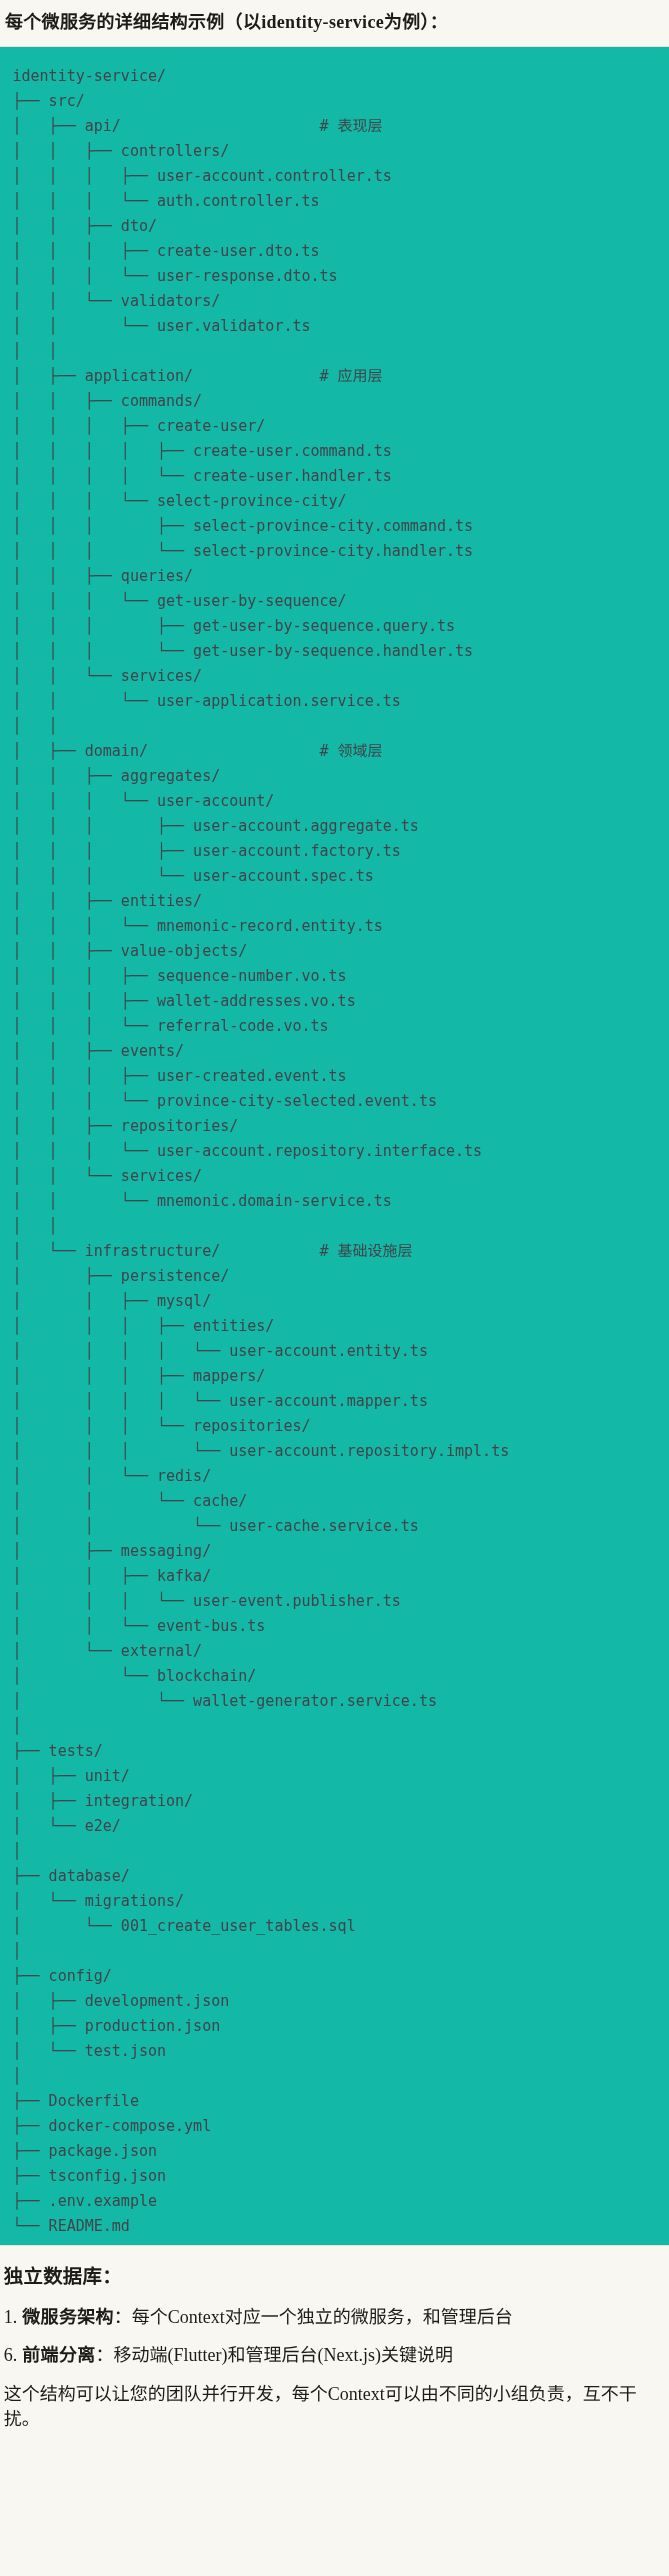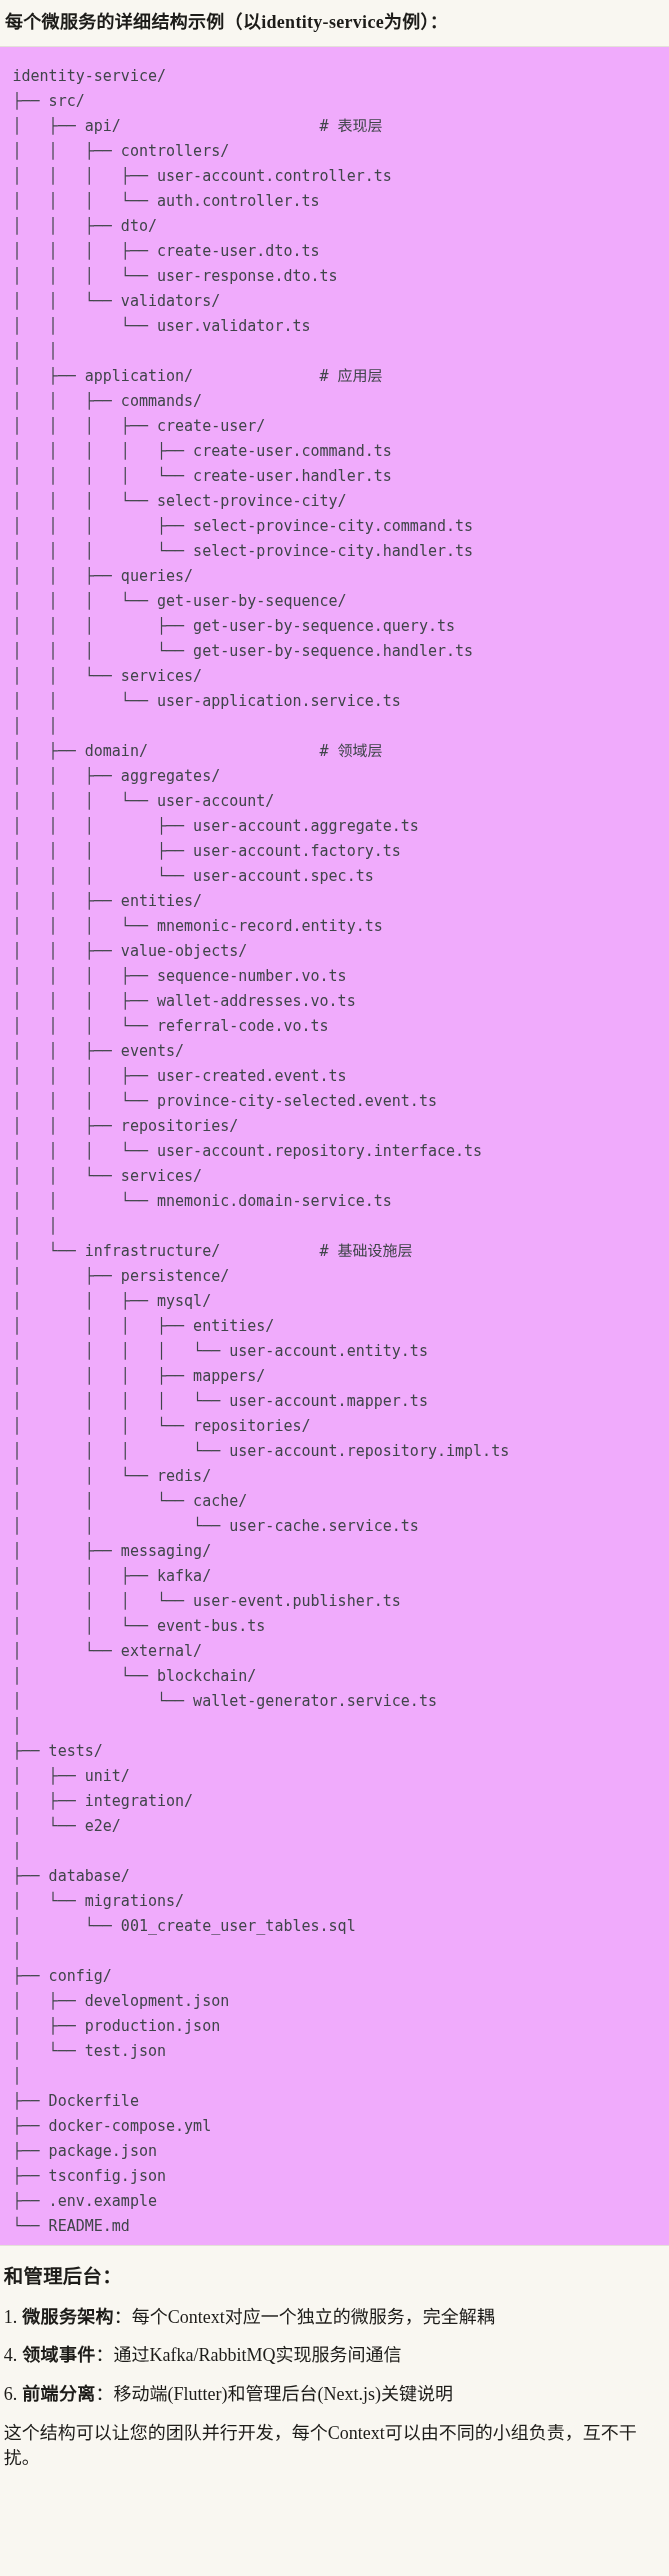--- a/index.html
+++ b/index.html
@@ -13,21 +13,21 @@
 
   .page-title {
     font-size: 18px;
     font-weight: 700;
     line-height: 27.5px;
     padding: 9.4px 5px 9.4px 5px;
     letter-spacing: 0.3px;
   }
 
   .code-block {
-    background: #f0abfc;
+    background: #14b8a6;
     border-top: 0.6px solid #e4e1d8;
     border-bottom: 0.6px solid #e4e1d8;
   }
   .code-block pre {
     margin: 0;
     padding: 16.3px 11.3px 6.3px 12.5px;
     font-family: "DejaVu Sans Mono", "Liberation Mono", monospace;
     font-size: 15px;
     line-height: 25px;
     color: #40454a;
@@ -145,31 +145,28 @@
 │
 ├── Dockerfile
 ├── docker-compose.yml
 ├── package.json
 ├── tsconfig.json
 ├── .env.example
 └── README.md</pre>
   </div>
 
   <div class="notes">
-    <div class="notes-heading">和管理后台：</div>
+    <div class="notes-heading">独立数据库：</div>
 
     <div class="note-item">
-      <span class="num">1.</span><span class="label">微服务架构</span><span class="sep">：</span><span class="text">每个Context对应一个独立的微服务，完全解耦</span>
+      <span class="num">1.</span><span class="label">微服务架构</span><span class="sep">：</span><span class="text">每个Context对应一个独立的微服务，和管理后台</span>
     </div>
 
 
 
-    <div class="note-item">
-      <span class="num">4.</span><span class="label">领域事件</span><span class="sep">：</span><span class="text">通过Kafka/RabbitMQ实现服务间通信</span>
-    </div>
 
 
     <div class="note-item">
       <span class="num">6.</span><span class="label">前端分离</span><span class="sep">：</span><span class="text">移动端(Flutter)和管理后台(Next.js)关键说明</span>
     </div>
 
     <div class="closing-paragraph">这个结构可以让您的团队并行开发，每个Context可以由不同的小组负责，互不干扰。</div>
   </div>
 
 </div>

